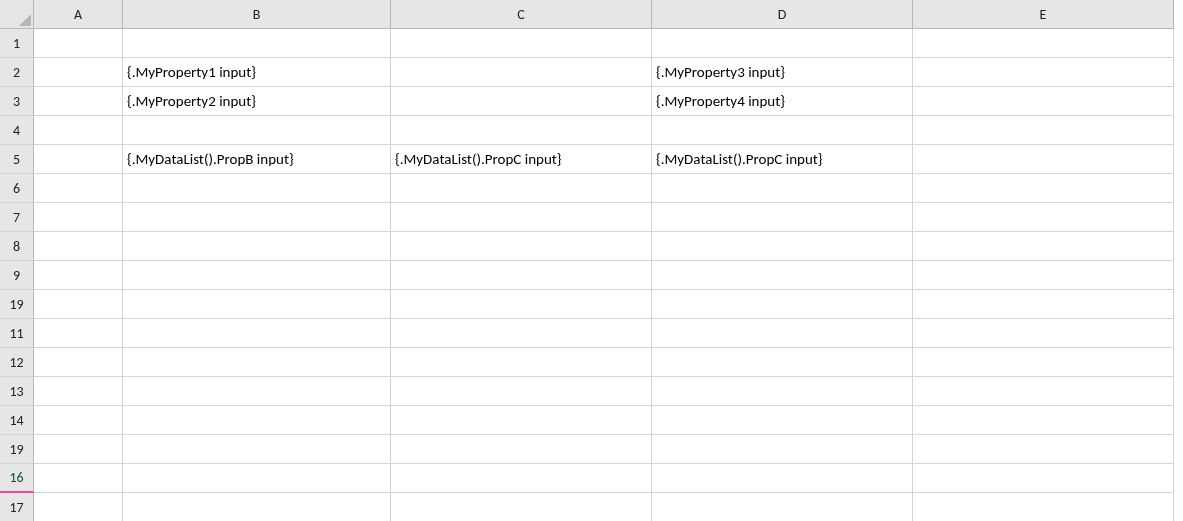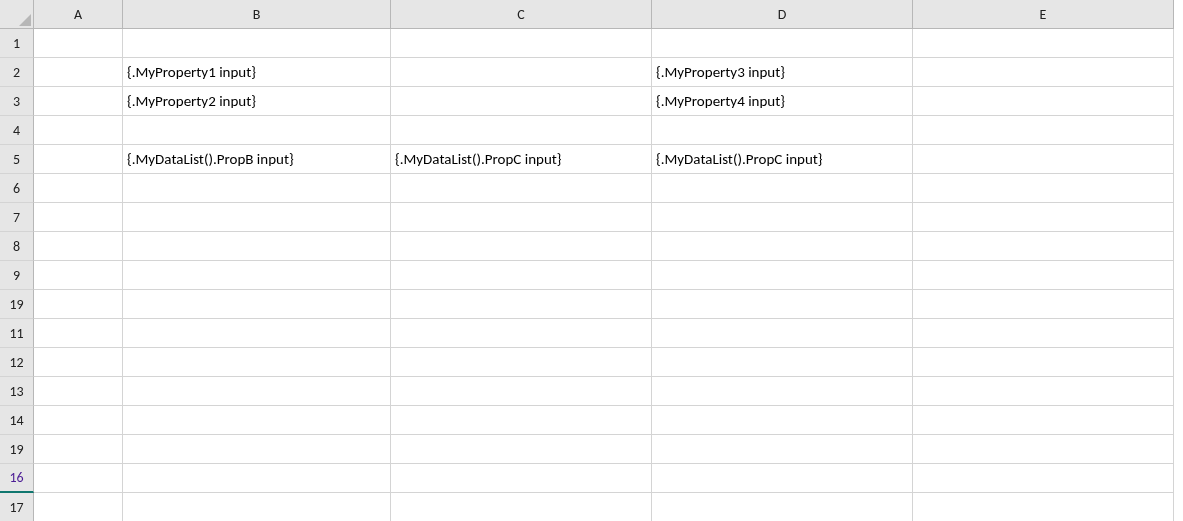--- a/index.html
+++ b/index.html
@@ -45,22 +45,22 @@
     border-right: 1px solid #b7b7b7;
     border-bottom: 1px solid #d4d4d4;
     display: flex;
     align-items: center;
     justify-content: center;
     font-size: 14px;
     color: #222;
     box-sizing: border-box;
   }
   .row-header.selected {
-    color: #4c1d95;
-    border-bottom: 2px solid #0f766e;
+    color: #14532d;
+    border-bottom: 2px solid #ec4899;
   }
   .cell {
     border-right: 1px solid #d4d4d4;
     border-bottom: 1px solid #d4d4d4;
     display: flex;
     align-items: center;
     padding: 0 4px;
     font-size: 15px;
     white-space: nowrap;
     overflow: visible;

